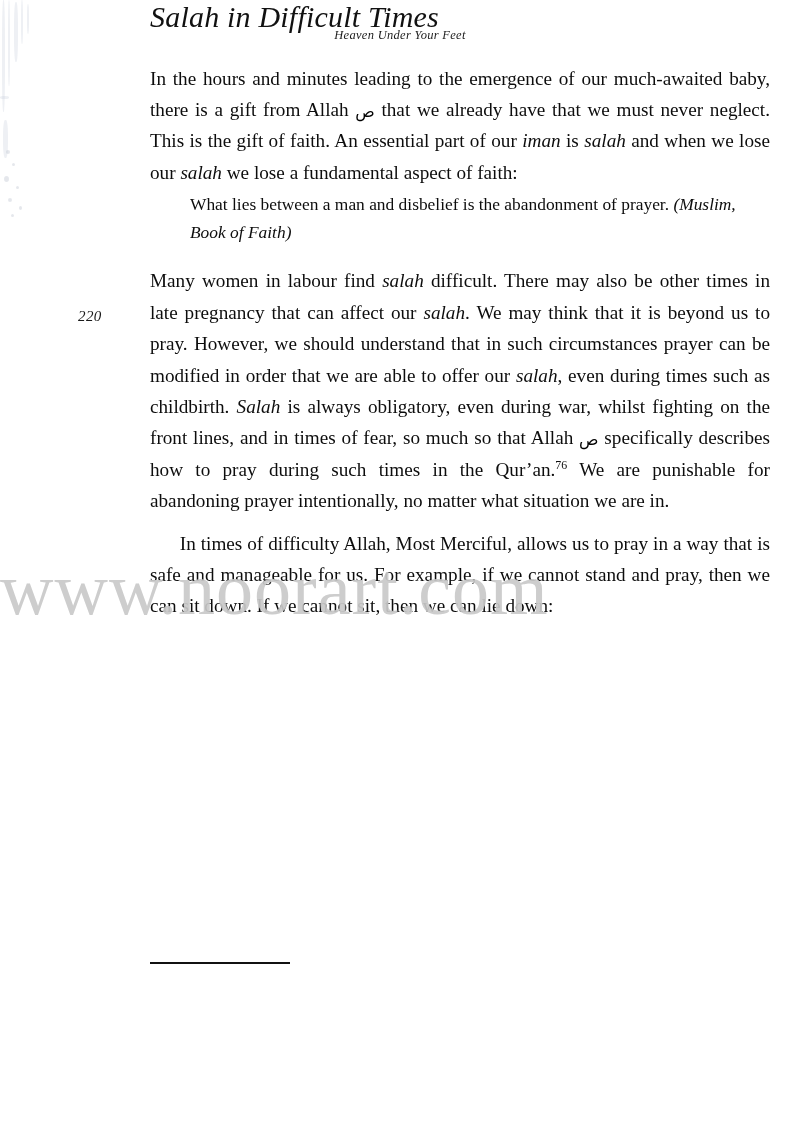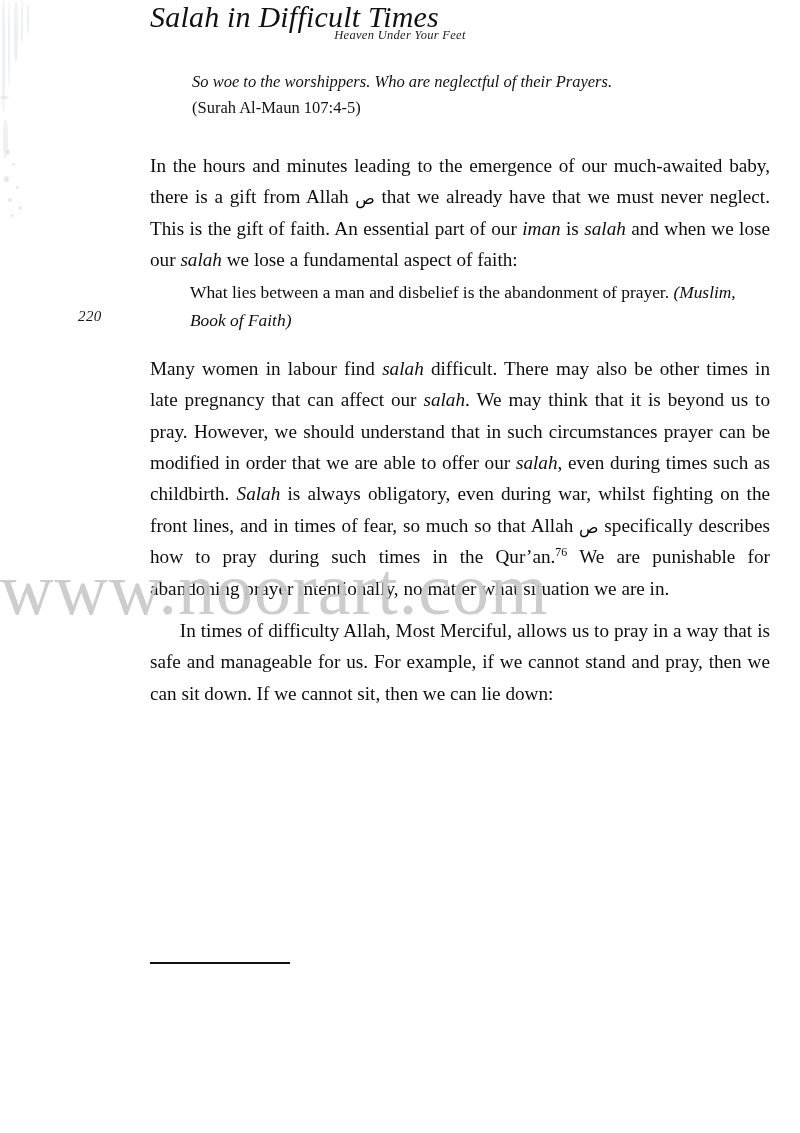--- a/index.html
+++ b/index.html
@@ -208,24 +208,20 @@
   </div>
 
   <div class="running-head">Heaven Under Your Feet</div>
 
   <div class="folio">220</div>
 
   <div class="textblock">
 
     <h1 class="chapter-title">Salah in Difficult Times</h1>
 
-    <div class="epigraph">
-      <span class="verse">So woe to the worshippers. Who are neglectful of their Prayers.</span>
-      <span class="ref">(Surah Al-Maun 107:4-5)</span>
-    </div>
 
     <p class="body first"><span>In the hours and minutes leading to the emergence of our much-awaited baby, there is a gift from Allah </span><span class="honorific">ص</span><span> that we already have that we must never neglect. This is the gift of faith. An essential part of our </span><em class="term">iman</em><span> is </span><em class="term">salah</em><span> and when we lose our </span><em class="term">salah</em><span> we lose a fundamental aspect of faith:</span></p>
 
     <p class="blockquote spaced-above"><span>What lies between a man and disbelief is the abandonment of prayer. </span><em>(Muslim, Book of Faith)</em></p>
 
     <div class="gap"></div>
 
     <p class="body"><span>Many women in labour find </span><em class="term">salah</em><span> difficult. There may also be other times in late pregnancy that can affect our </span><em class="term">salah</em><span>. We may think that it is beyond us to pray. However, we should understand that in such circumstances prayer can be modified in order that we are able to offer our </span><em class="term">salah</em><span>, even during times such as childbirth. </span><em class="term">Salah</em><span> is always obligatory, even during war, whilst fighting on the front lines, and in times of fear, so much so that Allah </span><span class="honorific">ص</span><span> specifically describes how to pray during such times in the Qur’an.</span><sup class="fn">76</sup><span> We are punishable for abandoning prayer intentionally, no matter what situation we are in.</span></p>
 
     <p class="body indent tight">In times of difficulty Allah, Most Merciful, allows us to pray in a way that is safe and manageable for us. For example, if we cannot stand and pray, then we can sit down. If we cannot sit, then we can lie down:</p>

